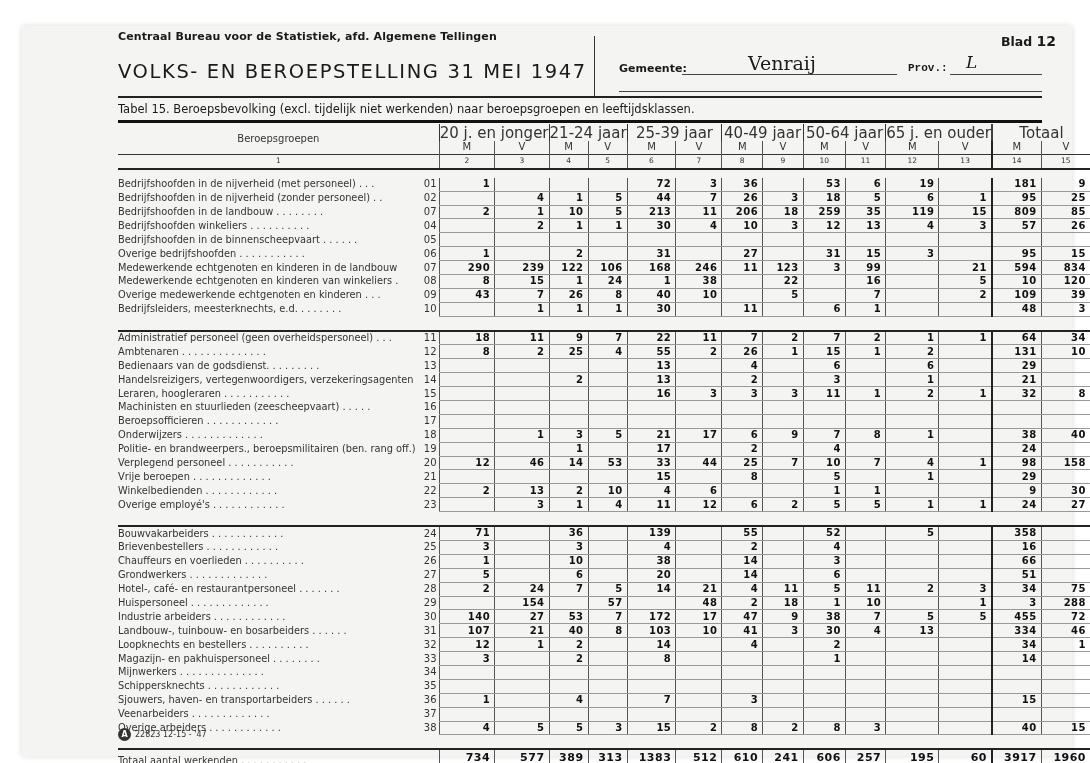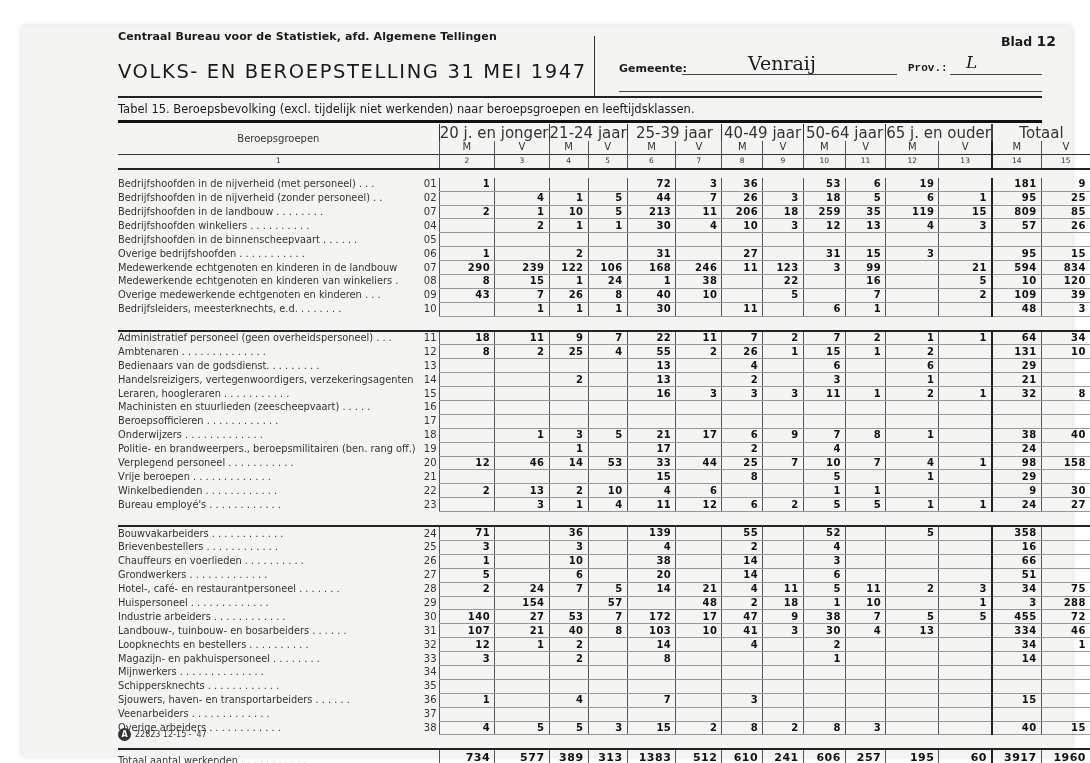--- a/index.html
+++ b/index.html
@@ -539,21 +539,21 @@
         <td class="val"></td>
         <td class="val"></td>
         <td class="val">1</td>
         <td class="val">1</td>
         <td class="val"></td>
         <td class="val"></td>
         <td class="val tot">9</td>
         <td class="val">30</td>
       </tr>
       <tr>
-        <td class="label">Bureau employé's . . . . . . . . . . . .</td>
+        <td class="label">Overige employé's . . . . . . . . . . . .</td>
         <td class="code">23</td>
         <td class="val"></td>
         <td class="val">3</td>
         <td class="val">1</td>
         <td class="val">4</td>
         <td class="val">11</td>
         <td class="val">12</td>
         <td class="val">6</td>
         <td class="val">2</td>
         <td class="val">5</td>

